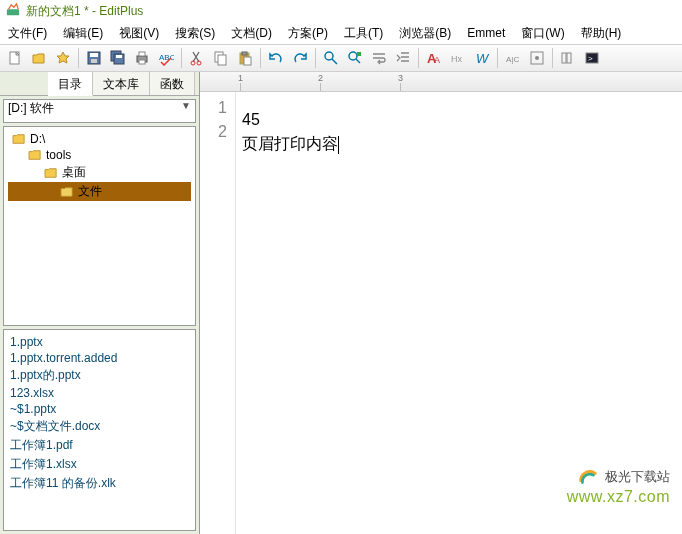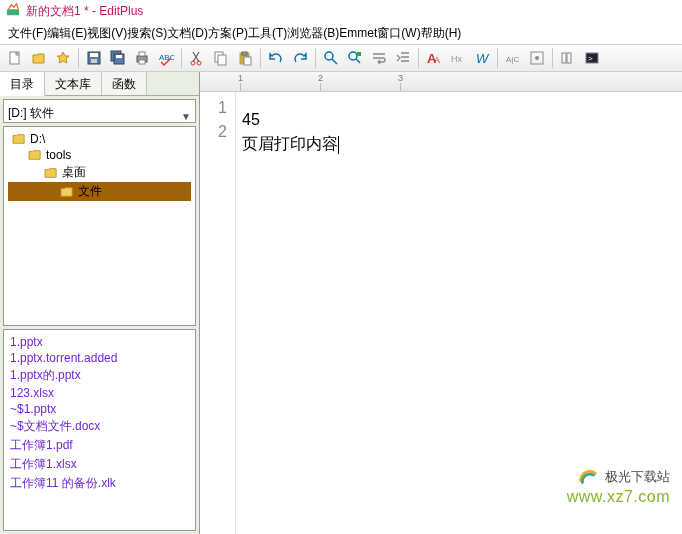--- a/index.html
+++ b/index.html
@@ -1,48 +1,48 @@
 <!DOCTYPE html>
 <html><head>
 <meta charset="utf-8">
 <style>
 * { margin: 0; padding: 0; box-sizing: border-box; font-family: "Microsoft YaHei", Arial, sans-serif; }
 body { width: 682px; height: 534px; overflow: hidden; background: #fff; font-size: 12px; }
 
 .titlebar { height: 22px; background: #fff; display: flex; align-items: center; padding: 0 6px; gap: 6px; }
 .titlebar .appicon svg { width: 14px; height: 14px; }
-.titlebar .title { font-size: 12px; color: #be185d; }
-
-.menubar { height: 22px; background: #fff; display: flex; align-items: center; padding: 0 8px; color: #000; }
+.titlebar .title { font-size: 12px; color: #4d7c0f; }
+
+.menubar { height: 22px; background: #fff; display: flex; align-items: center; padding: 0 8px; gap: 16px; color: #000; }
 .menubar .menuitem { font-size: 12px; cursor: default; }
 
 .toolbar { height: 28px; background: linear-gradient(#fdfdfd,#ececec); border-top: 1px solid #d0d0d0; border-bottom: 1px solid #cfcfcf; display: flex; align-items: center; padding: 0 4px; gap: 2px; }
 .tool { width: 22px; height: 22px; display: flex; align-items: center; justify-content: center; border-radius: 2px; }
 .sep { width: 1px; height: 20px; background: #c8c8c8; margin: 0 2px; }
 
 .main { display: flex; height: calc(534px - 22px - 22px - 28px); }
 
 .sidepane { width: 200px; background: #e8efe0; border-right: 1px solid #999; display: flex; flex-direction: column; }
 .tabs { height: 24px; display: flex; background: #e8efe0; border-bottom: 1px solid #aaa; }
 .tab { padding: 4px 10px; font-size: 12px; border-right: 1px solid #c4c4c4; background: #f5f5f0; }
-.tab.active { background: #fff; border-bottom: 1px solid #fff; margin-bottom: -1px; }
-.drivebar { height: 24px; background: #fff; margin: 3px; border: 1px solid #999; display: flex; align-items: flex-end; padding: 0 4px; font-size: 12px; justify-content: space-between; }
+.tab.active { background: #fff; border-bottom: 1px solid #fff; margin-bottom: -1px; margin-left: 48px; }
+.drivebar { height: 24px; background: #fff; margin: 3px; border: 1px solid #999; display: flex; align-items: flex-start; padding: 0 4px; font-size: 12px; justify-content: space-between; }
 .drivebar .dd { font-size: 10px; color: #555; }
 
 .tree { background: #fff; margin: 0 3px 3px 3px; border: 1px solid #999; flex: 0 0 auto; height: 200px; padding: 4px; overflow: auto; }
 .treeitem { display: flex; align-items: center; gap: 4px; padding: 1px 0; font-size: 12px; }
 .treeitem.l1 { padding-left: 4px; }
 .treeitem.l2 { padding-left: 20px; }
 .treeitem.l3 { padding-left: 36px; }
 .treeitem.l4 { padding-left: 52px; }
 .treeitem.sel { background: #a16207; align-items: center; }
 .foldericon { width: 14px; height: 12px; }
 
 .filelist { background: #fff; margin: 0 3px 3px 3px; border: 1px solid #999; flex: 1; padding: 4px; overflow: auto; }
-.fileitem { font-size: 12px; color: #6d28d9; padding: 1px 2px; }
+.fileitem { font-size: 12px; color: #0c4a6e; padding: 1px 2px; }
 
 .editorarea { flex: 1; display: flex; flex-direction: column; background: #fff; }
 .ruler { height: 20px; background: linear-gradient(#f7f7f7,#e9e9e9); border-bottom: 1px solid #ccc; position: relative; font-size: 9px; color: #777; display:flex; align-items:flex-end; padding-left:40px; }
 .ruler .tick { position: relative; width: 80px; border-left: 1px solid #bbb; height: 8px; }
 .ruler .tick span { position: absolute; top: -10px; left: -3px; }
 .editor { flex: 1; display: flex; font-family: Consolas, monospace; font-size: 16px; }
 .gutter { width: 36px; background: #fff; color: #888; text-align: right; padding: 4px 8px 0 0; border-right: 1px solid #e4e4e4; }
 .gutter div { line-height: 24px; }
 .content { flex: 1; padding: 16px 6px; }
 .content .line { line-height: 24px; white-space: pre; }

